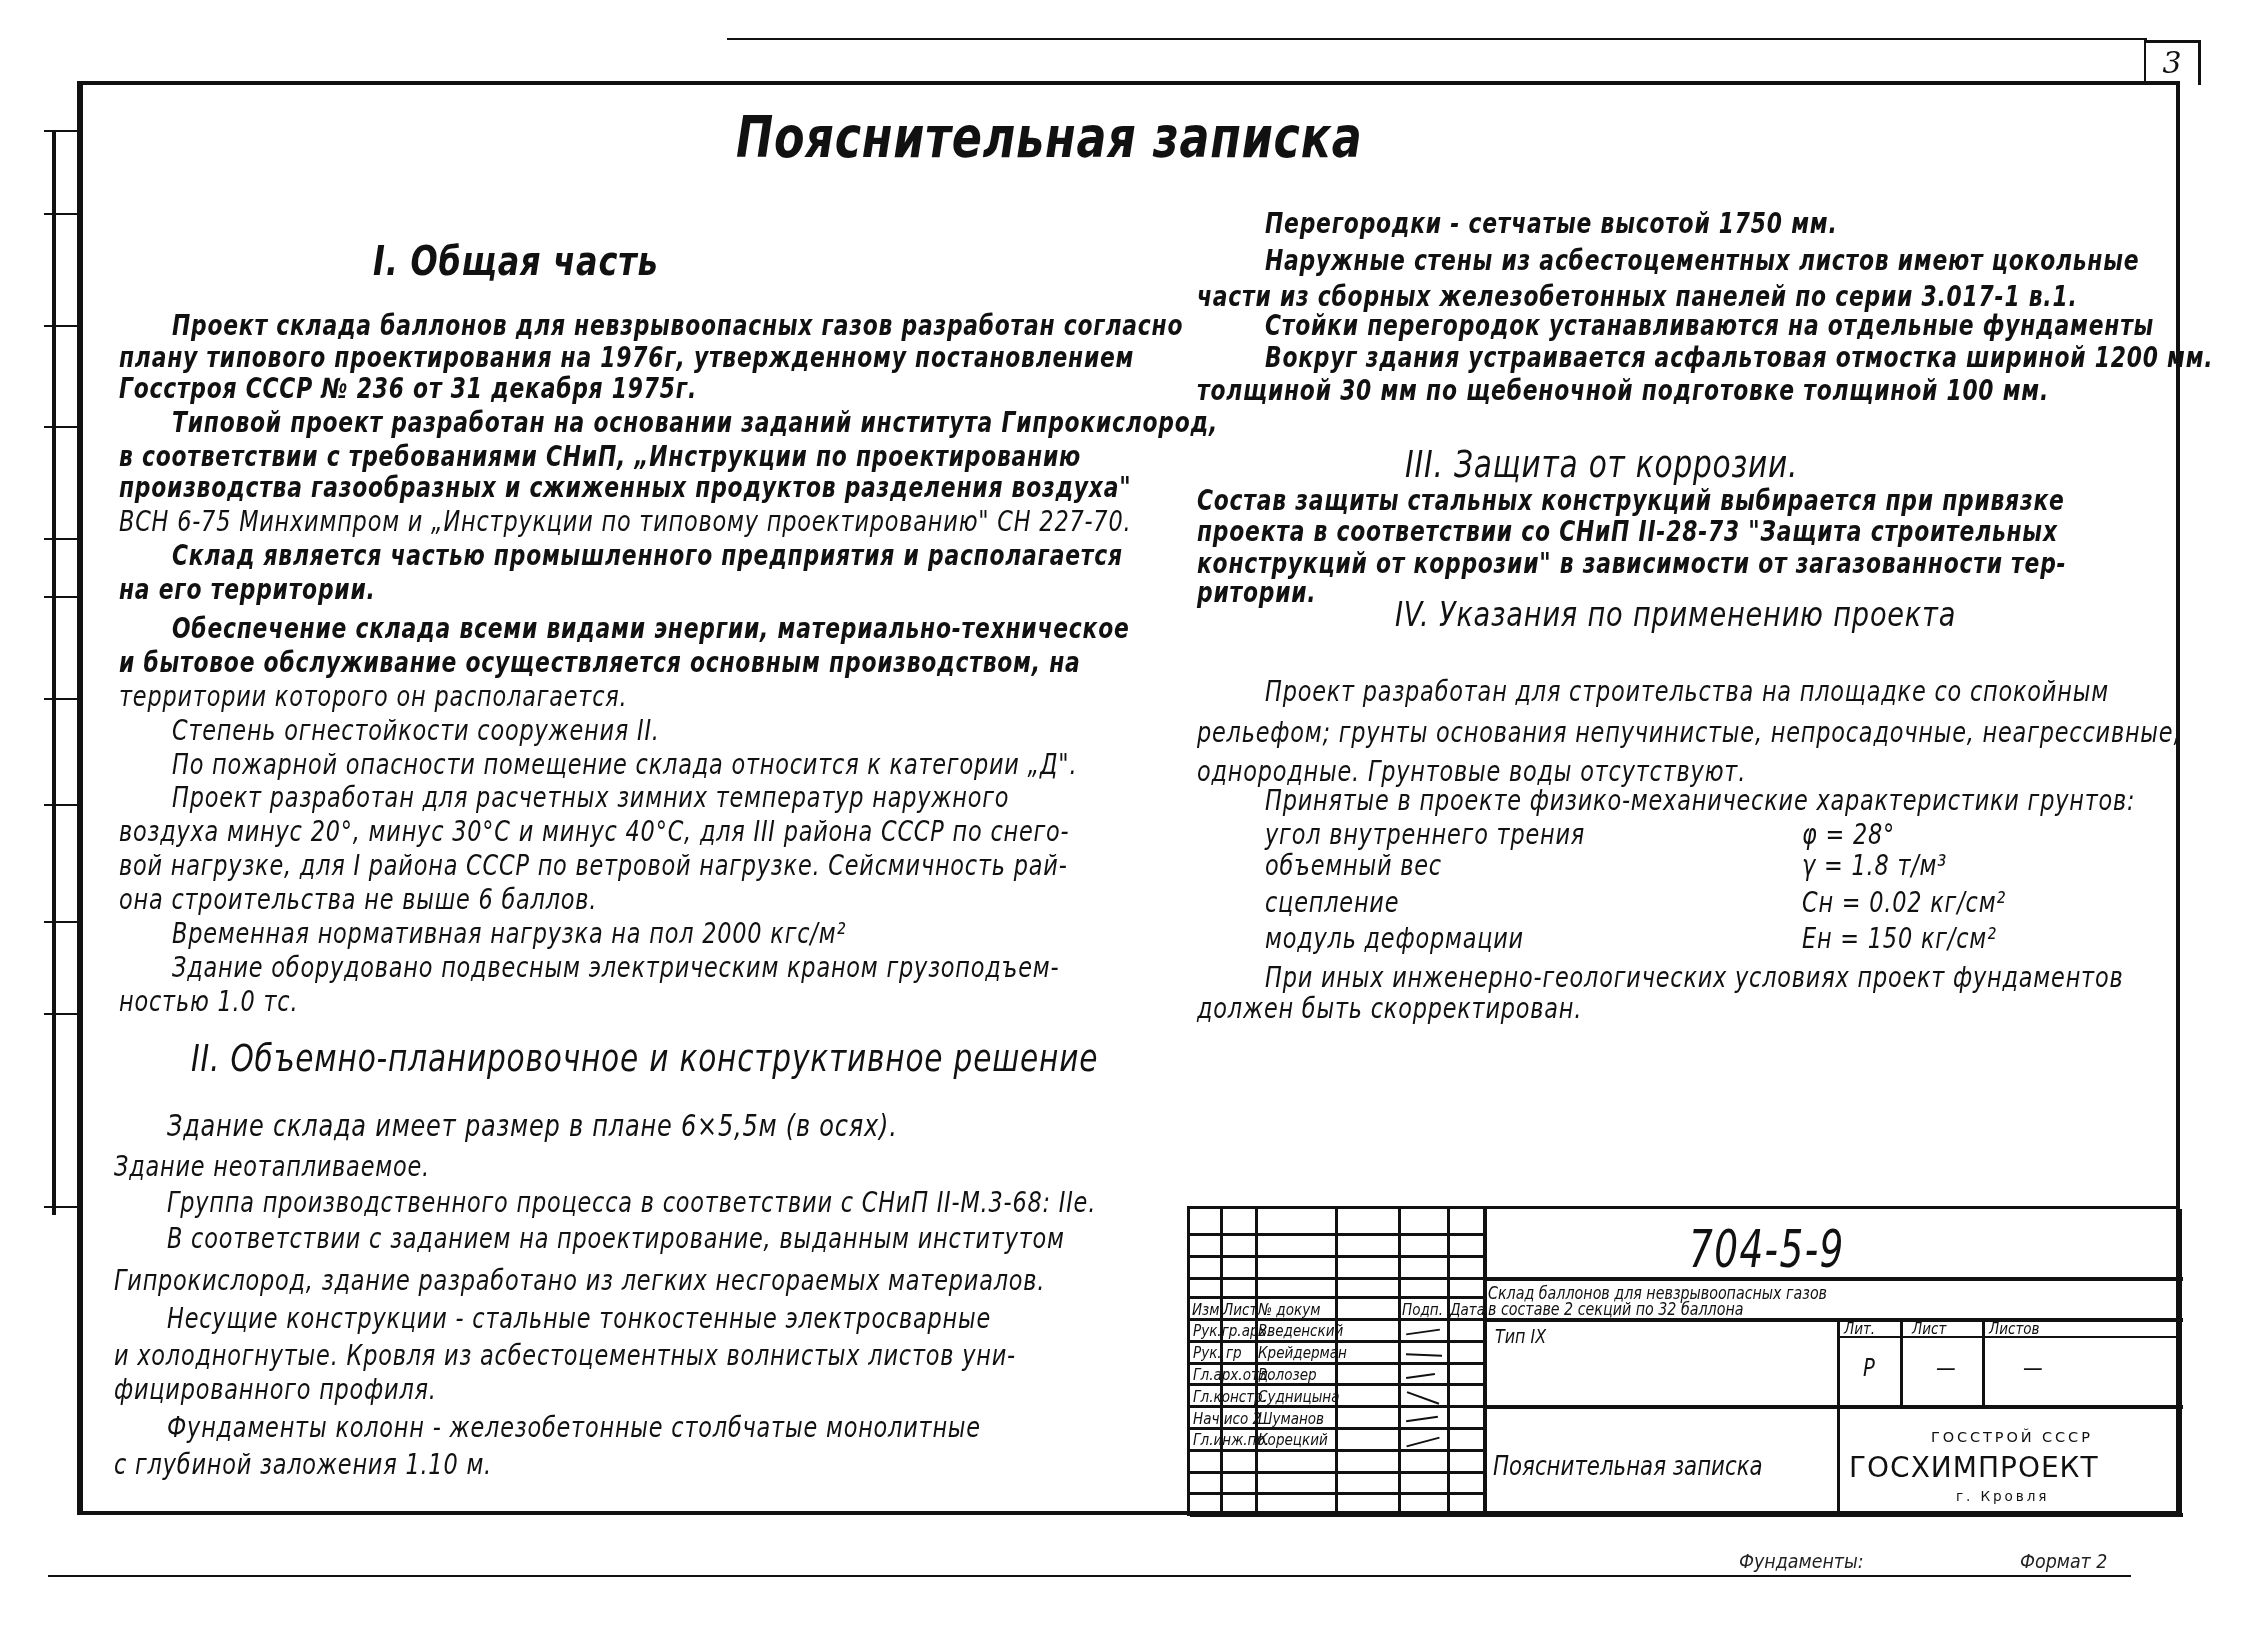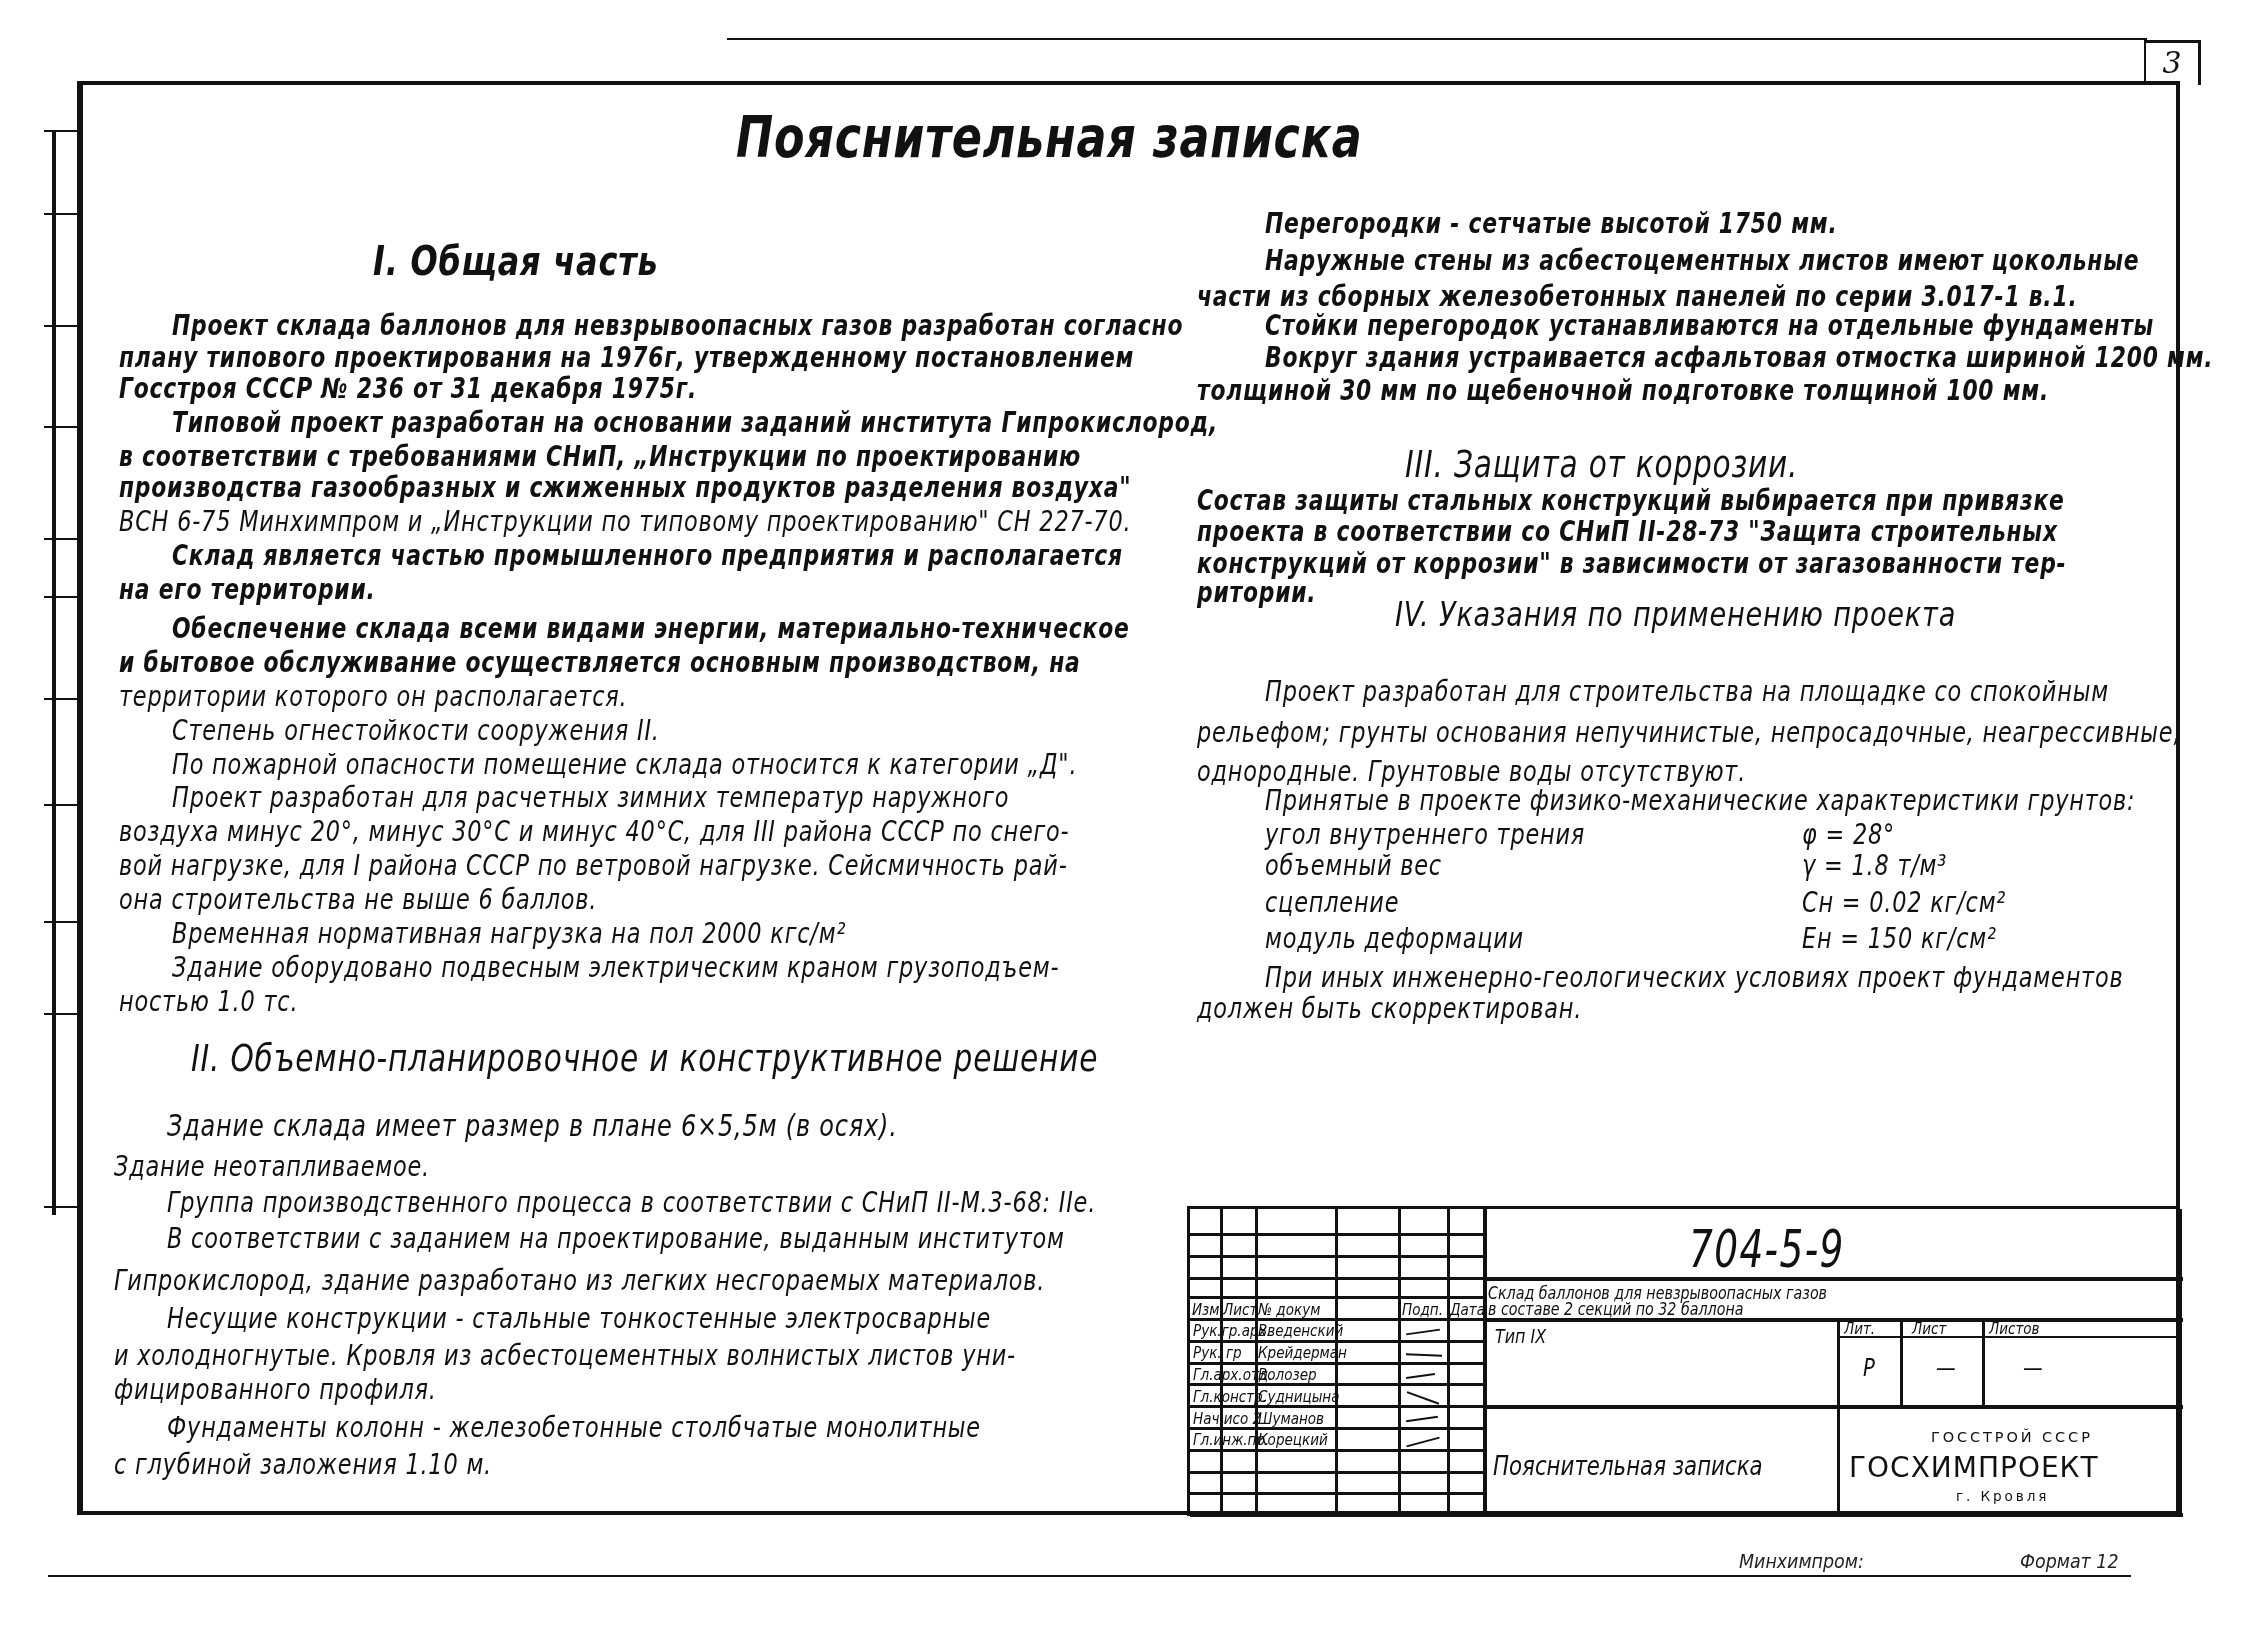--- a/index.html
+++ b/index.html
@@ -199,15 +199,15 @@
   <div class="tb-cell" style="left:746px;top:145px;font-size:24px;">—</div>
   <div class="tb-cell" style="left:833px;top:145px;font-size:24px;">—</div>
 
   <div class="tb-cell" style="left:303px;top:242px;font-size:26px;">Пояснительная записка</div>
 
   <div class="abs org-small" style="left:741px;top:220px;">ГОССТРОЙ СССР</div>
   <div class="abs org-big" style="left:659px;top:242px;">ГОСХИМПРОЕКТ</div>
   <div class="abs org-small" style="left:766px;top:279px;font-size:13.6px;">г. Кровля</div>
 </div>
 
-<div class="abs foot" style="left:1739px;top:1550px;">Минхимпром:</div>
-<div class="abs foot" style="left:2020px;top:1550px;">Формат 12</div>
+<div class="abs foot" style="left:1739px;top:1550px;">Фундаменты:</div>
+<div class="abs foot" style="left:2020px;top:1550px;">Формат 2</div>
 
 
 </body></html>

